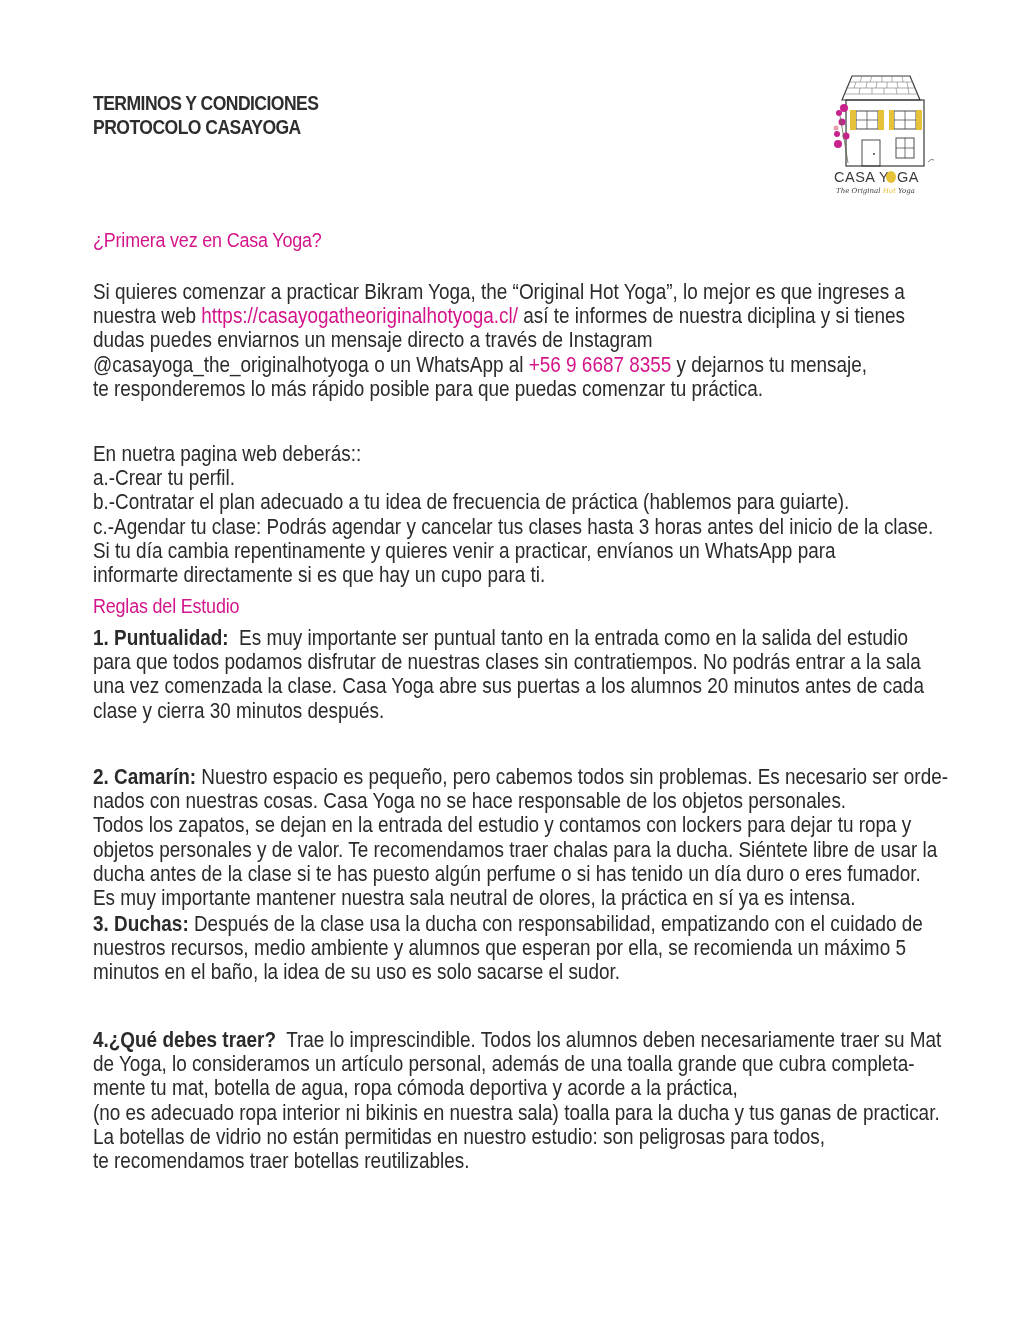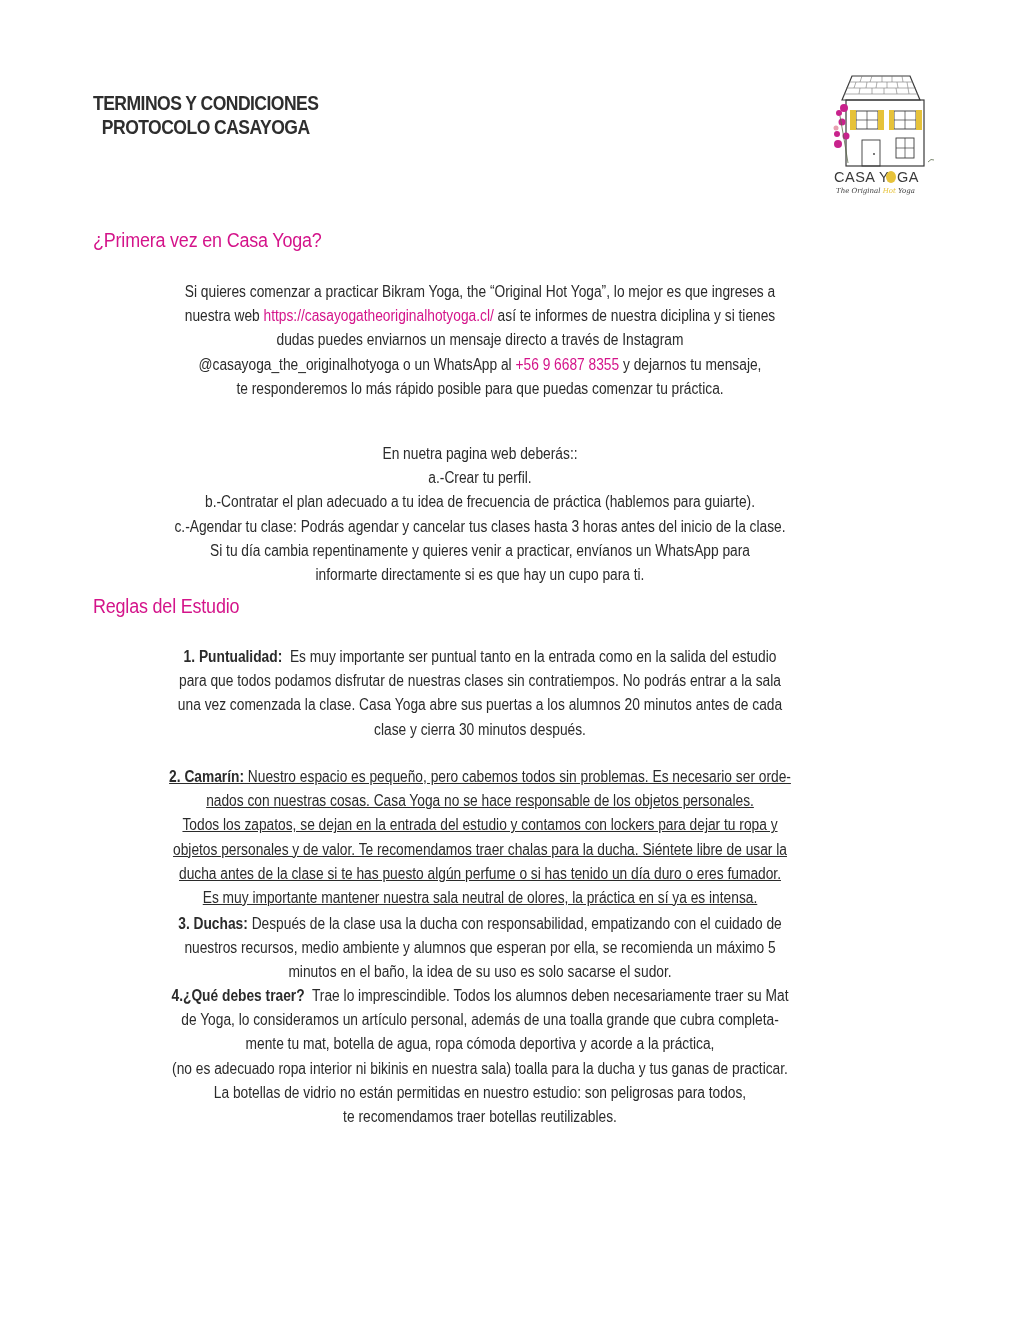--- a/index.html
+++ b/index.html
@@ -1,25 +1,25 @@
 <!DOCTYPE html>
 <html><head>
 <meta charset="utf-8">
 <style>
   html, body { margin: 0; padding: 0; background: #ffffff; }
   body { width: 1020px; height: 1320px; position: relative; overflow: hidden;
          font-family: "Liberation Sans", sans-serif; color: #2b2b2b; }
-  .page { position: absolute; left: 0; top: 0; width: 1020px; height: 1320px; text-align: center; }
+  .page { position: absolute; left: 0; top: 0; width: 1020px; height: 1320px; }
   .title { position: absolute; left: 93px; top: 91px; font-size: 19.5px; font-weight: bold;
            line-height: 24px; color: #2e2e2e; letter-spacing: -0.6px; transform: scaleX(0.9); transform-origin: left top; }
   .title div { white-space: nowrap; }
   .logo { position: absolute; left: 812px; top: 68px; width: 128px; height: 135px; }
   .section-h { position: absolute; left: 93px; font-size: 19.5px; color: #d4148a; white-space: nowrap;
                transform: scaleX(0.92); transform-origin: left top; letter-spacing: -0.2px; }
-  .para { position: absolute; left: 93px; width: 900px; font-size: 16px; line-height: 24.2px; color: #2b2b2b; }
+  .para { position: absolute; left: 93px; width: 900px; font-size: 22px; line-height: 24.2px; color: #2b2b2b; }
   .line { white-space: nowrap; transform: scaleX(0.86); transform-origin: left top; height: 24.2px; }
   .pink { color: #d4148a; }
   .b { font-weight: bold; }
 </style>
 </head>
 <body>
 
 <div class="page">
 
   <div class="title">
@@ -106,43 +106,43 @@
     <div class="line">En nuetra pagina web deberás::</div>
     <div class="line">a.-Crear tu perfil.</div>
     <div class="line">b.-Contratar el plan adecuado a tu idea de frecuencia de práctica (hablemos para guiarte).</div>
     <div class="line">c.-Agendar tu clase: Podrás agendar y cancelar tus clases hasta 3 horas antes del inicio de la clase.</div>
     <div class="line">Si tu día cambia repentinamente y quieres venir a practicar,  envíanos un WhatsApp para</div>
     <div class="line">informarte directamente si es que hay un cupo para ti.</div>
   </div>
 
   <div class="section-h" style="top:595px;">Reglas del Estudio</div>
 
-  <div class="para" style="top:645px;">
+  <div class="para" style="top:626px;">
     <div class="line"><span class="b" style="white-space: pre;">1. Puntualidad:</span><span style="white-space: pre;">  Es muy importante ser puntual tanto en la entrada como en la salida del estudio</span></div>
     <div class="line">para que todos podamos disfrutar de nuestras clases sin contratiempos. No podrás entrar a la sala</div>
     <div class="line">una vez comenzada la clase. Casa Yoga abre sus puertas a los alumnos 20 minutos antes de cada</div>
     <div class="line">clase y cierra 30 minutos después.</div>
   </div>
 
-  <div class="para" style="top:765px;text-decoration:underline;">
+  <div class="para" style="top:765px;">
     <div class="line"><span class="b" style="white-space: pre;">2. Camarín:</span><span style="white-space: pre;"> Nuestro espacio es pequeño, pero cabemos todos sin problemas. Es necesario ser orde-</span></div>
     <div class="line">nados con nuestras cosas. Casa Yoga no se hace responsable de los objetos personales.</div>
     <div class="line">Todos los zapatos, se dejan en la entrada del estudio y contamos con lockers para dejar tu ropa y</div>
     <div class="line">objetos personales y de valor. Te recomendamos traer chalas para la ducha. Siéntete libre de usar la</div>
     <div class="line">ducha antes de la clase si te has puesto algún perfume o si has tenido un día duro o eres fumador.</div>
     <div class="line">Es muy importante mantener nuestra sala neutral de olores, la práctica en sí ya es intensa.</div>
   </div>
 
   <div class="para" style="top:912px;">
     <div class="line"><span class="b" style="white-space: pre;">3. Duchas:</span><span style="white-space: pre;"> Después de la clase usa la ducha con responsabilidad, empatizando con el cuidado de</span></div>
     <div class="line">nuestros recursos, medio ambiente y alumnos que esperan por ella, se recomienda un máximo 5</div>
     <div class="line">minutos en el baño, la idea de su uso es solo sacarse el sudor.</div>
   </div>
 
-  <div class="para" style="top:984px;">
+  <div class="para" style="top:1028px;">
     <div class="line"><span class="b" style="white-space: pre;">4.¿Qué debes traer?</span><span style="white-space: pre;">  Trae lo imprescindible. Todos los alumnos deben necesariamente traer su Mat</span></div>
     <div class="line">de Yoga, lo consideramos un artículo personal, además de una toalla grande que cubra completa-</div>
     <div class="line">mente tu mat, botella de agua, ropa cómoda deportiva y acorde a la práctica,</div>
     <div class="line">(no es adecuado ropa interior ni bikinis en nuestra sala) toalla para la ducha y tus ganas de practicar.</div>
     <div class="line">La botellas de vidrio no están permitidas en nuestro estudio: son peligrosas para todos,</div>
     <div class="line">te recomendamos traer botellas reutilizables.</div>
   </div>
 
 </div>
 

